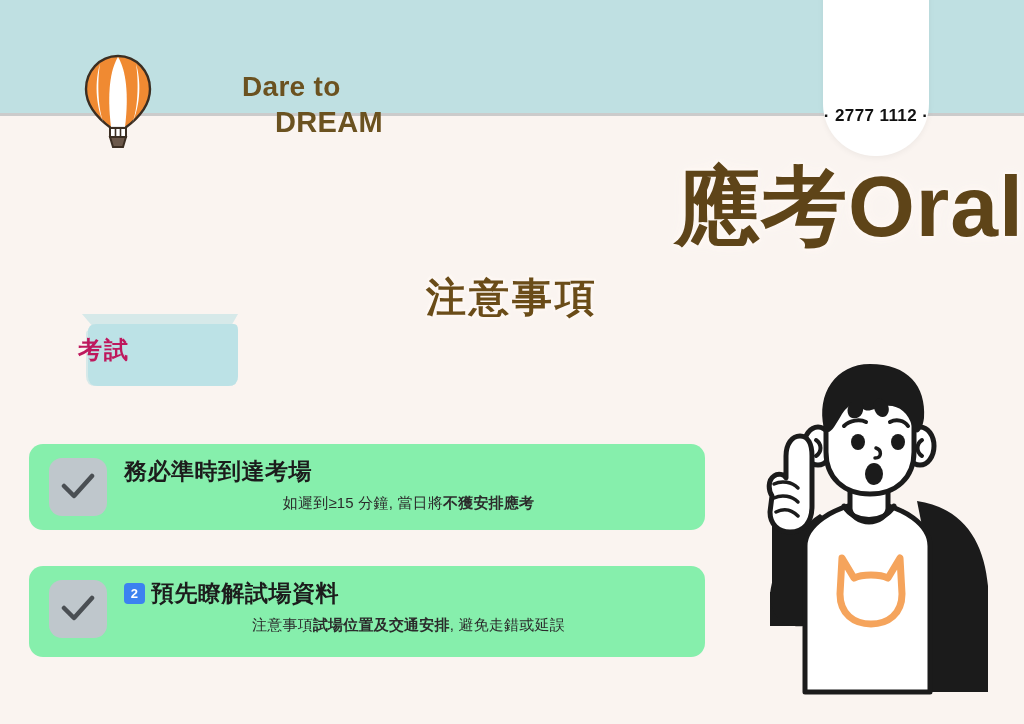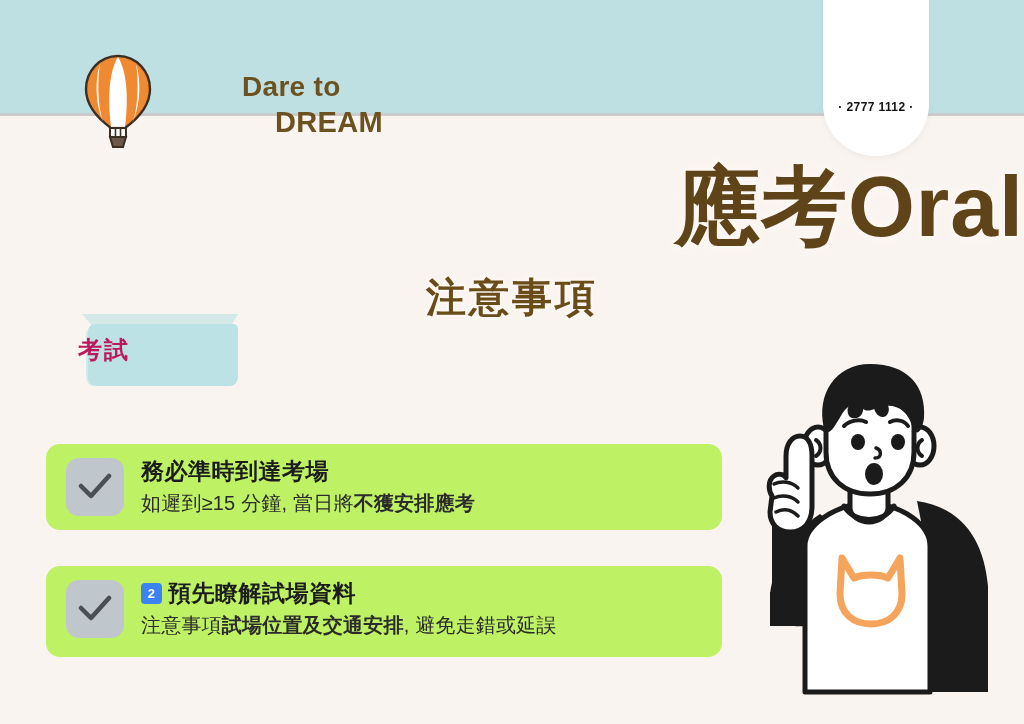--- a/index.html
+++ b/index.html
@@ -77,23 +77,23 @@
   .dse-mark {
     position: absolute;
     left: 50%;
     top: 58px;
     transform: translateX(-50%);
     width: 74px; height: 56px;
   }
   .dse-phone {
     position: absolute;
     left: 0; right: 0;
-    top: 112px;
+    top: 118px;
     text-align: center;
-    font-size: 12px;
+    font-size: 17px;
     font-weight: bold;
     color: #111;
     letter-spacing: 0.4px;
   }
 
   
   .main-title {
     position: absolute;
     left: 0; right: 0;
     top: 156px;
@@ -138,23 +138,23 @@
     font-size: 24px;
     font-weight: bold;
     color: #be185d;
     letter-spacing: 2px;
     font-family: Liberation Mono, monospace;
   }
 
   
   .card {
     position: absolute;
-    left: 46px;
+    left: 29px;
     width: 676px;
-    background: #bef264;
+    background: #86efac;
     border-radius: 14px;
   }
   .card-1 { top: 444px; height: 86px; }
   .card-2 { top: 566px; height: 91px; }
 
   .check-box {
     position: absolute;
     left: 20px;
     top: 14px;
     width: 58px; height: 58px;
@@ -190,25 +190,26 @@
     width: 21px; height: 21px;
     border-radius: 4px;
     background: #3C82F0;
     color: #FFFFFF;
     font-size: 13px;
     font-weight: bold;
     line-height: 1;
     flex: 0 0 auto;
   }
   .card-sub {
-    font-size: 20px;
+    font-size: 15px;
     line-height: 28px;
     color: #2B2B2B;
     letter-spacing: 0.2px;
     margin-top: 3px;
+    text-align: center;
   }
   .card-sub .strong { font-weight: bold; }
 
   
   .character {
     position: absolute;
     left: 712px;
     top: 356px;
     width: 312px;
     height: 345px;

